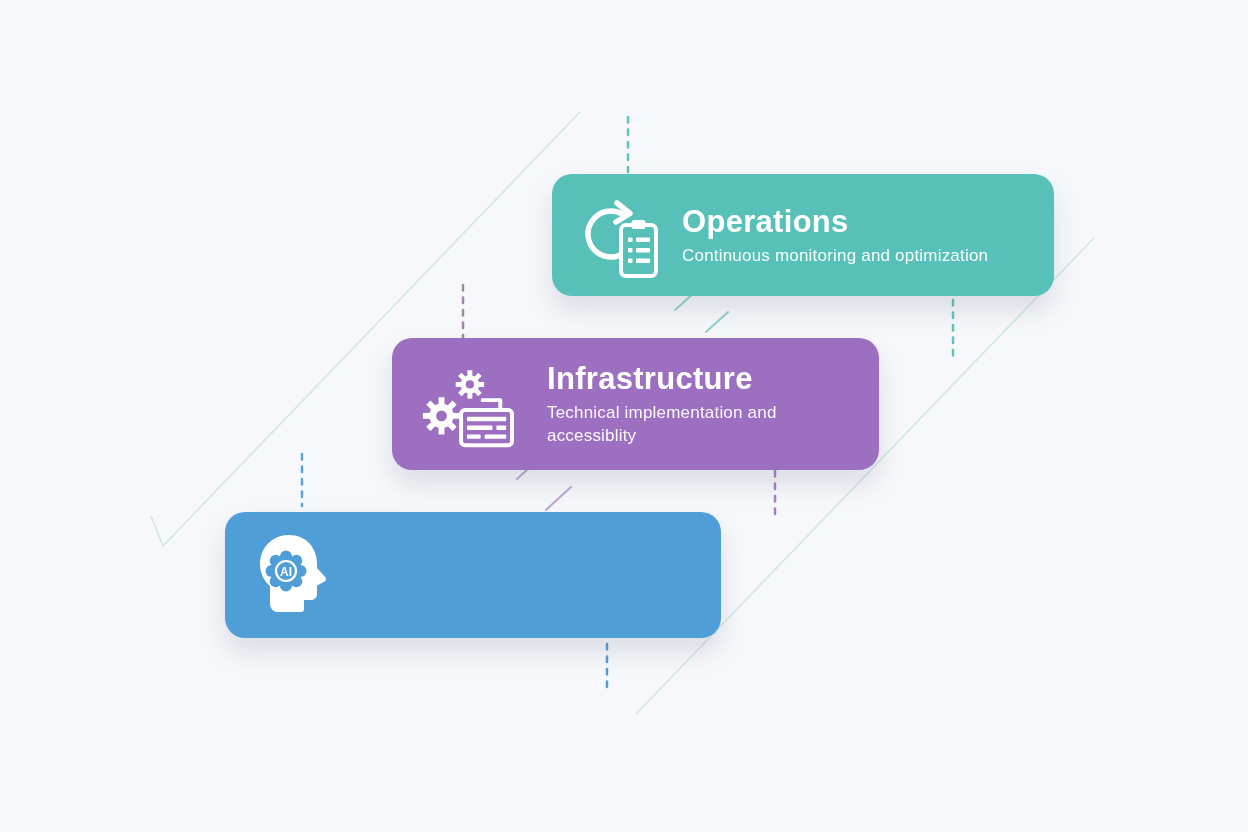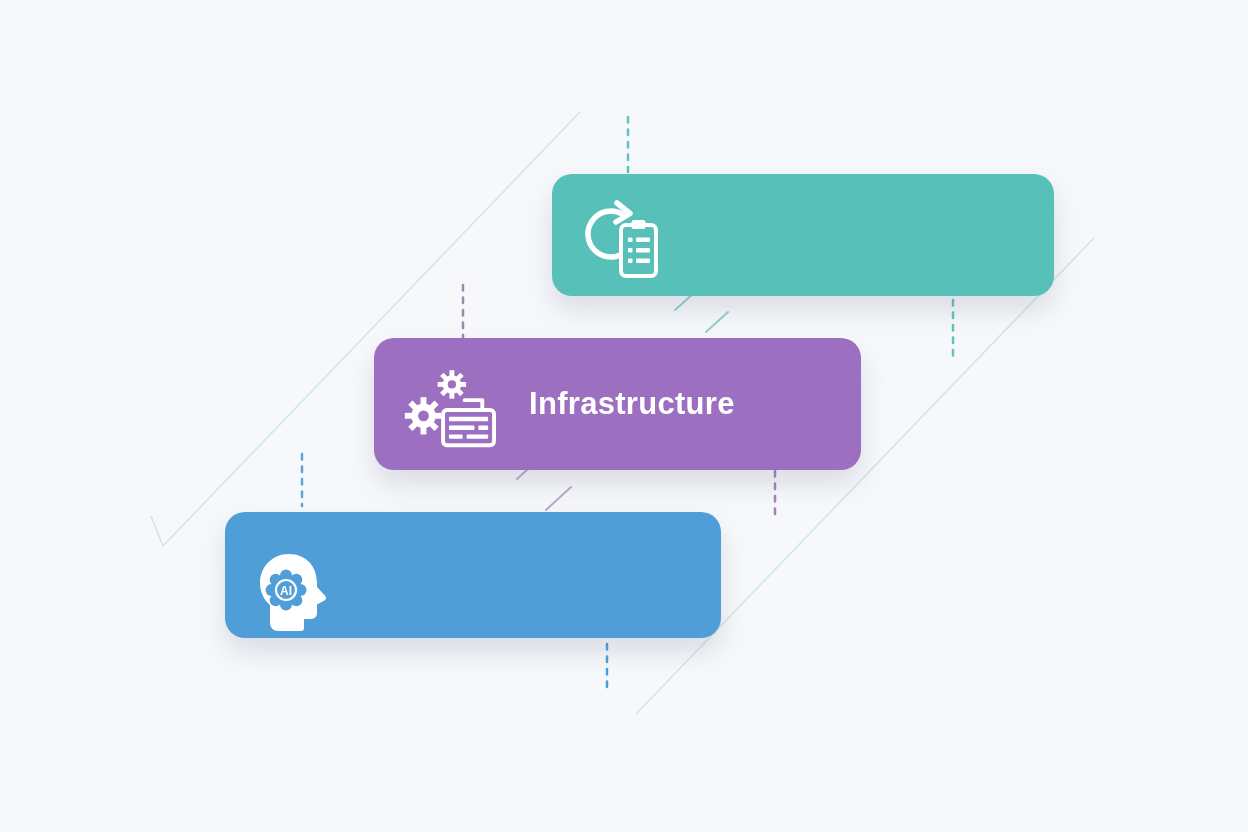--- a/index.html
+++ b/index.html
@@ -14,21 +14,21 @@
   .decor{
     position:absolute;left:0;top:0;width:1248px;height:832px;
     pointer-events:none;
   }
   .card{
     position:absolute;display:flex;align-items:center;
     border-radius:20px;color:#ffffff;
     box-shadow:0 14px 26px rgba(90,100,125,0.18);
   }
   .card-0{left:552px;top:174px;width:470px;height:122px;padding-left:32px;}
-  .card-1{left:374px;top:338px;width:463px;height:132px;padding-left:24px;}
+  .card-1{left:392px;top:338px;width:463px;height:132px;padding-left:24px;}
   .card-2{left:225px;top:512px;width:468px;height:126px;padding-left:28px;}
   .icon{flex:0 0 auto;display:block;}
   .card-0 .icon{width:82px;height:84px;margin-top:10px;margin-right:16px;}
   .card-1 .icon{width:98px;height:86px;margin-top:5px;margin-right:33px;}
   .card-2 .icon{width:80px;height:88px;margin-right:12px;}
   .icon svg{display:block;width:100%;height:100%;}
   .text-block{display:flex;flex-direction:column;}
   .card-title{
     font-size:31px;font-weight:700;letter-spacing:0.3px;
     line-height:36px;color:#ffffff;
@@ -81,20 +81,24 @@
         <g class="wht">
           <rect x="44" y="39.5" width="4.5" height="4.5" rx="1"></rect>
           <rect x="52" y="39.5" width="14" height="4.5" rx="1"></rect>
           <rect x="44" y="50" width="4.5" height="4.5" rx="1"></rect>
           <rect x="52" y="50" width="14" height="4.5" rx="1"></rect>
           <rect x="44" y="60.5" width="4.5" height="4.5" rx="1"></rect>
           <rect x="52" y="60.5" width="14" height="4.5" rx="1"></rect>
         </g>
       </svg>
     </div>
+    <div class="text-block">
+      <div class="card-title">Operations</div>
+      <div class="card-subtitle">Continuous monitoring and optimization</div>
+    </div>
   </div>
 
   <div class="card card-1" style="background: rgb(156, 111, 192); --card-color: #9c6fc0;">
     <div class="icon">
       <svg viewBox="0 0 100 86" xmlns="http://www.w3.org/2000/svg">
 
         <g stroke="#ffffff" stroke-width="5">
           <line x1="63" y1="20" x2="69.5" y2="20"></line>
           <line x1="60.7" y1="25.7" x2="65.3" y2="30.3"></line>
           <line x1="55" y1="28" x2="55" y2="34.5"></line>
@@ -127,24 +131,25 @@
           <rect x="52" y="53" width="40" height="4.5" rx="1"></rect>
           <rect x="52" y="62" width="26" height="4.5" rx="1"></rect>
           <rect x="82" y="62" width="10" height="4.5" rx="1"></rect>
           <rect x="52" y="71" width="14" height="4.5" rx="1"></rect>
           <rect x="70" y="71" width="22" height="4.5" rx="1"></rect>
         </g>
       </svg>
     </div>
     <div class="text-block">
       <div class="card-title">Infrastructure</div>
+      <div class="card-subtitle">Technical implementation and accessiblity</div>
     </div>
   </div>
 
-  <div class="card card-2" style="background: rgb(79, 158, 216); align-items: flex-end; --card-color: #4f9ed8;">
+  <div class="card card-2" style="background: rgb(79, 158, 216); --card-color: #4f9ed8;">
     <div class="icon">
       <svg viewBox="0 0 80 88" xmlns="http://www.w3.org/2000/svg">
 
         <path class="wht" d="M 36 4
           C 19 4 7 17 7 33
           C 7 42 11 50 17 55
           L 17 73
           C 17 77.5 20.5 81 25 81
           L 48 81
           C 50 81 51 80 51 78

